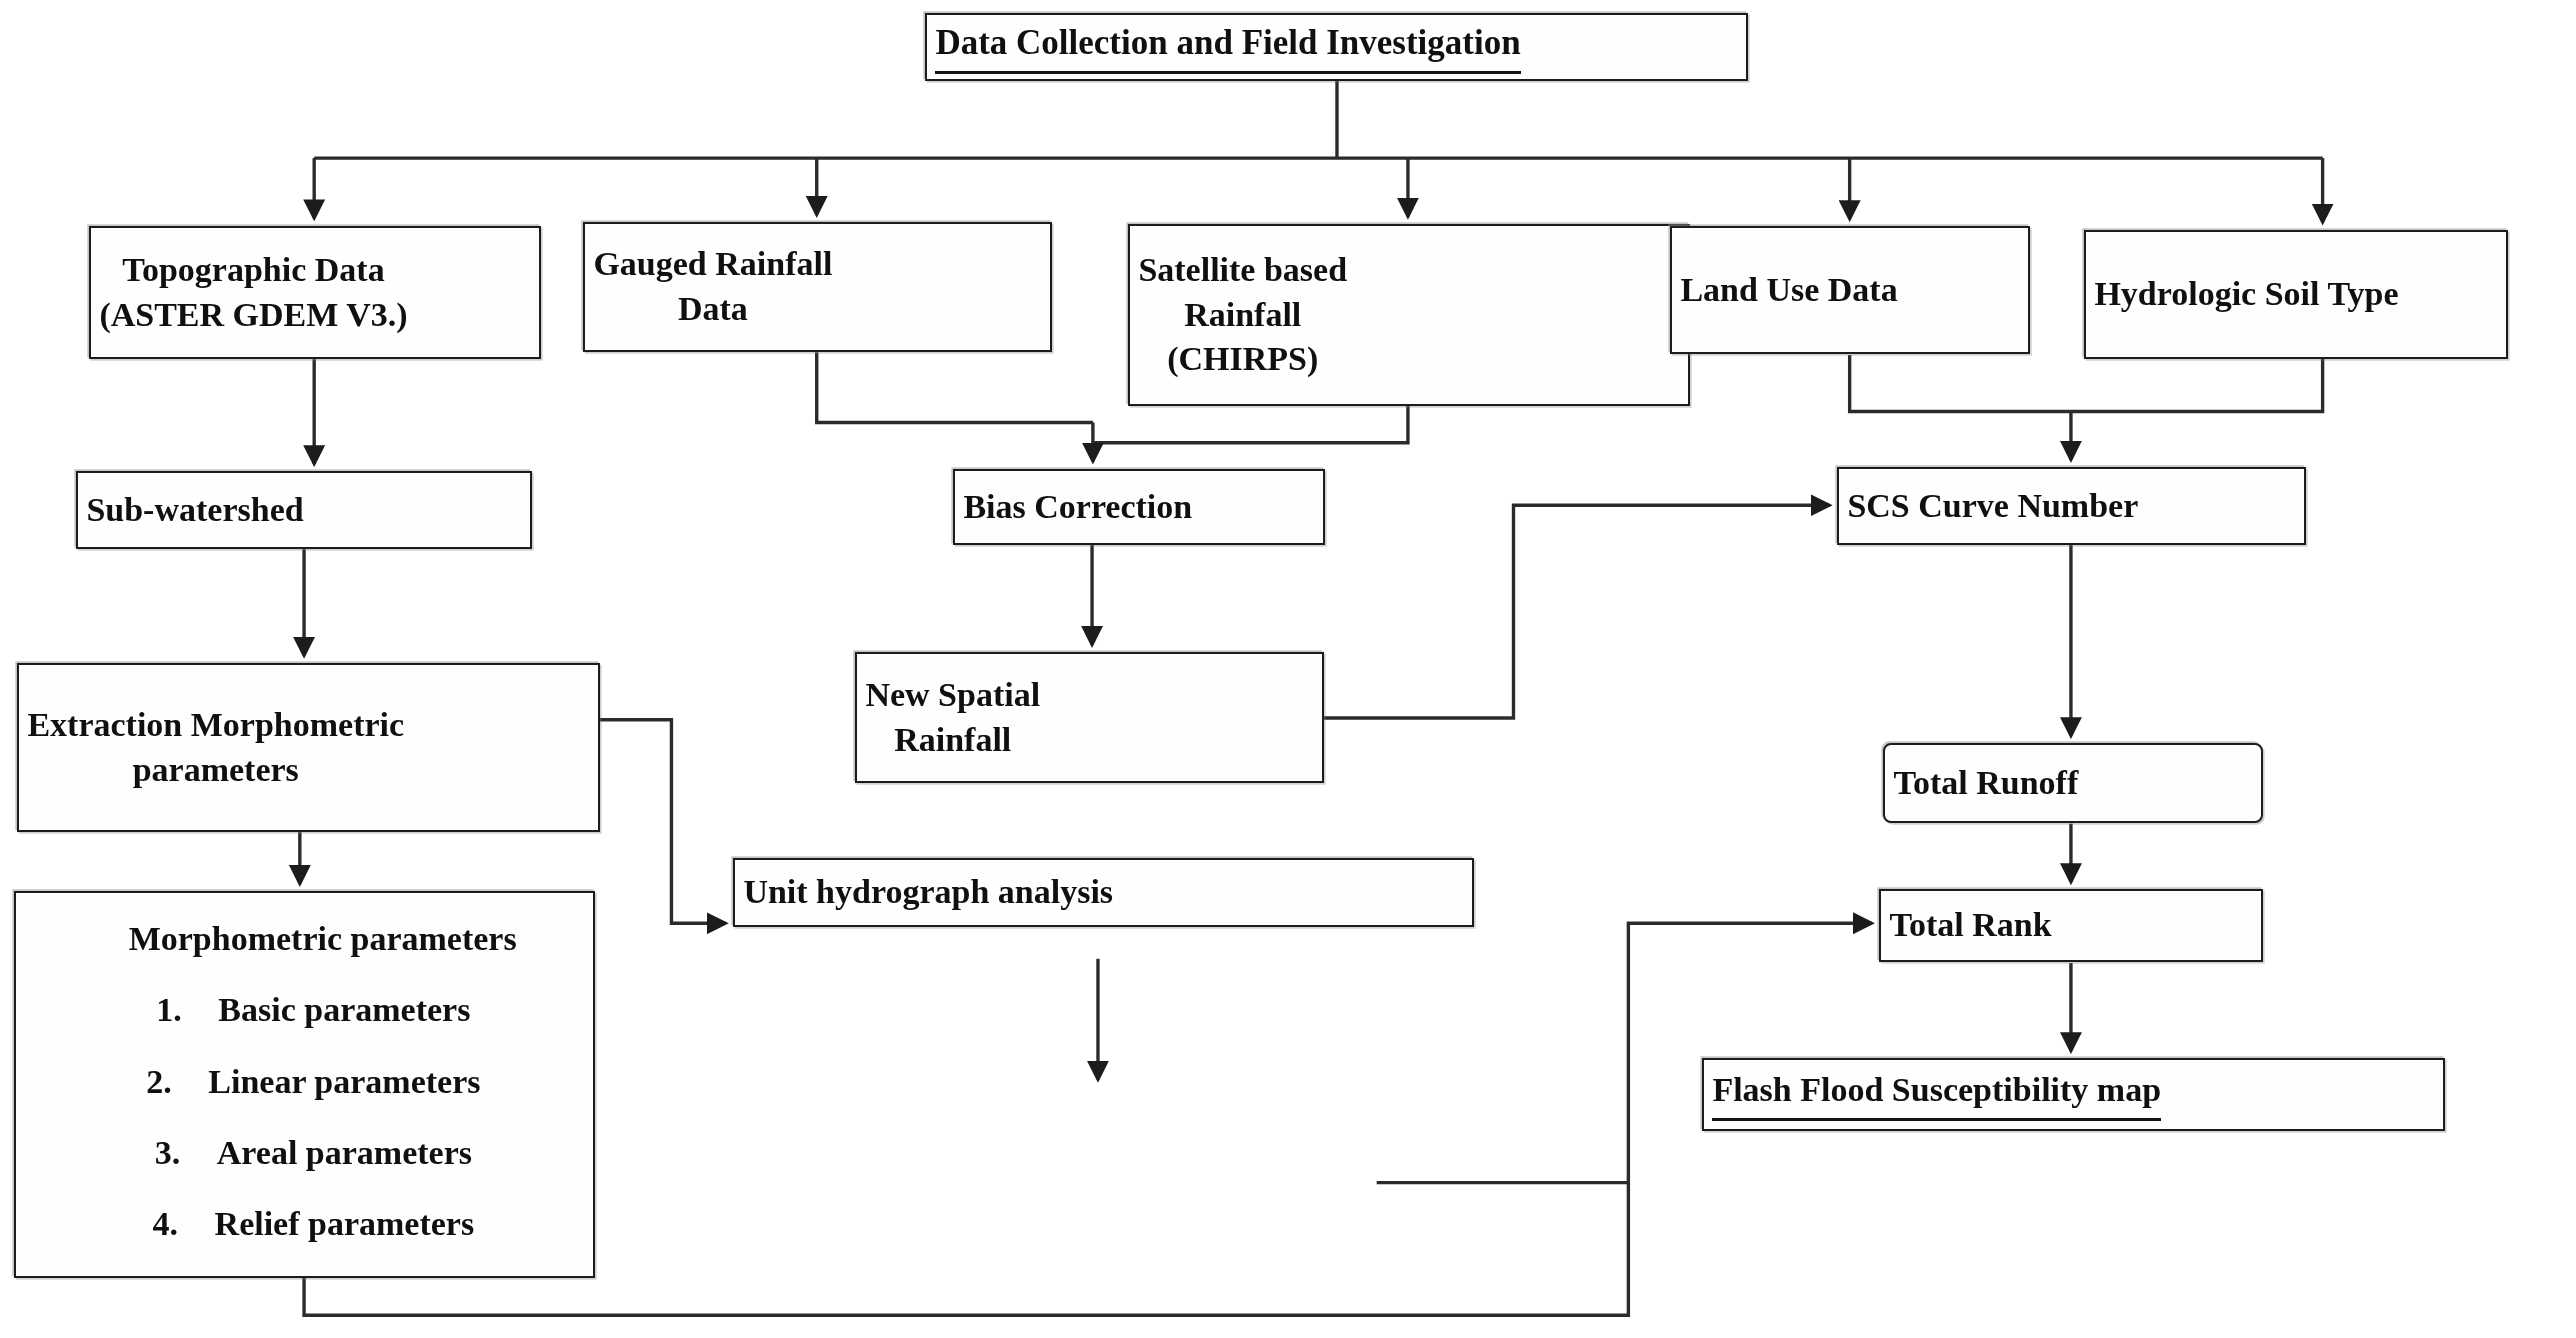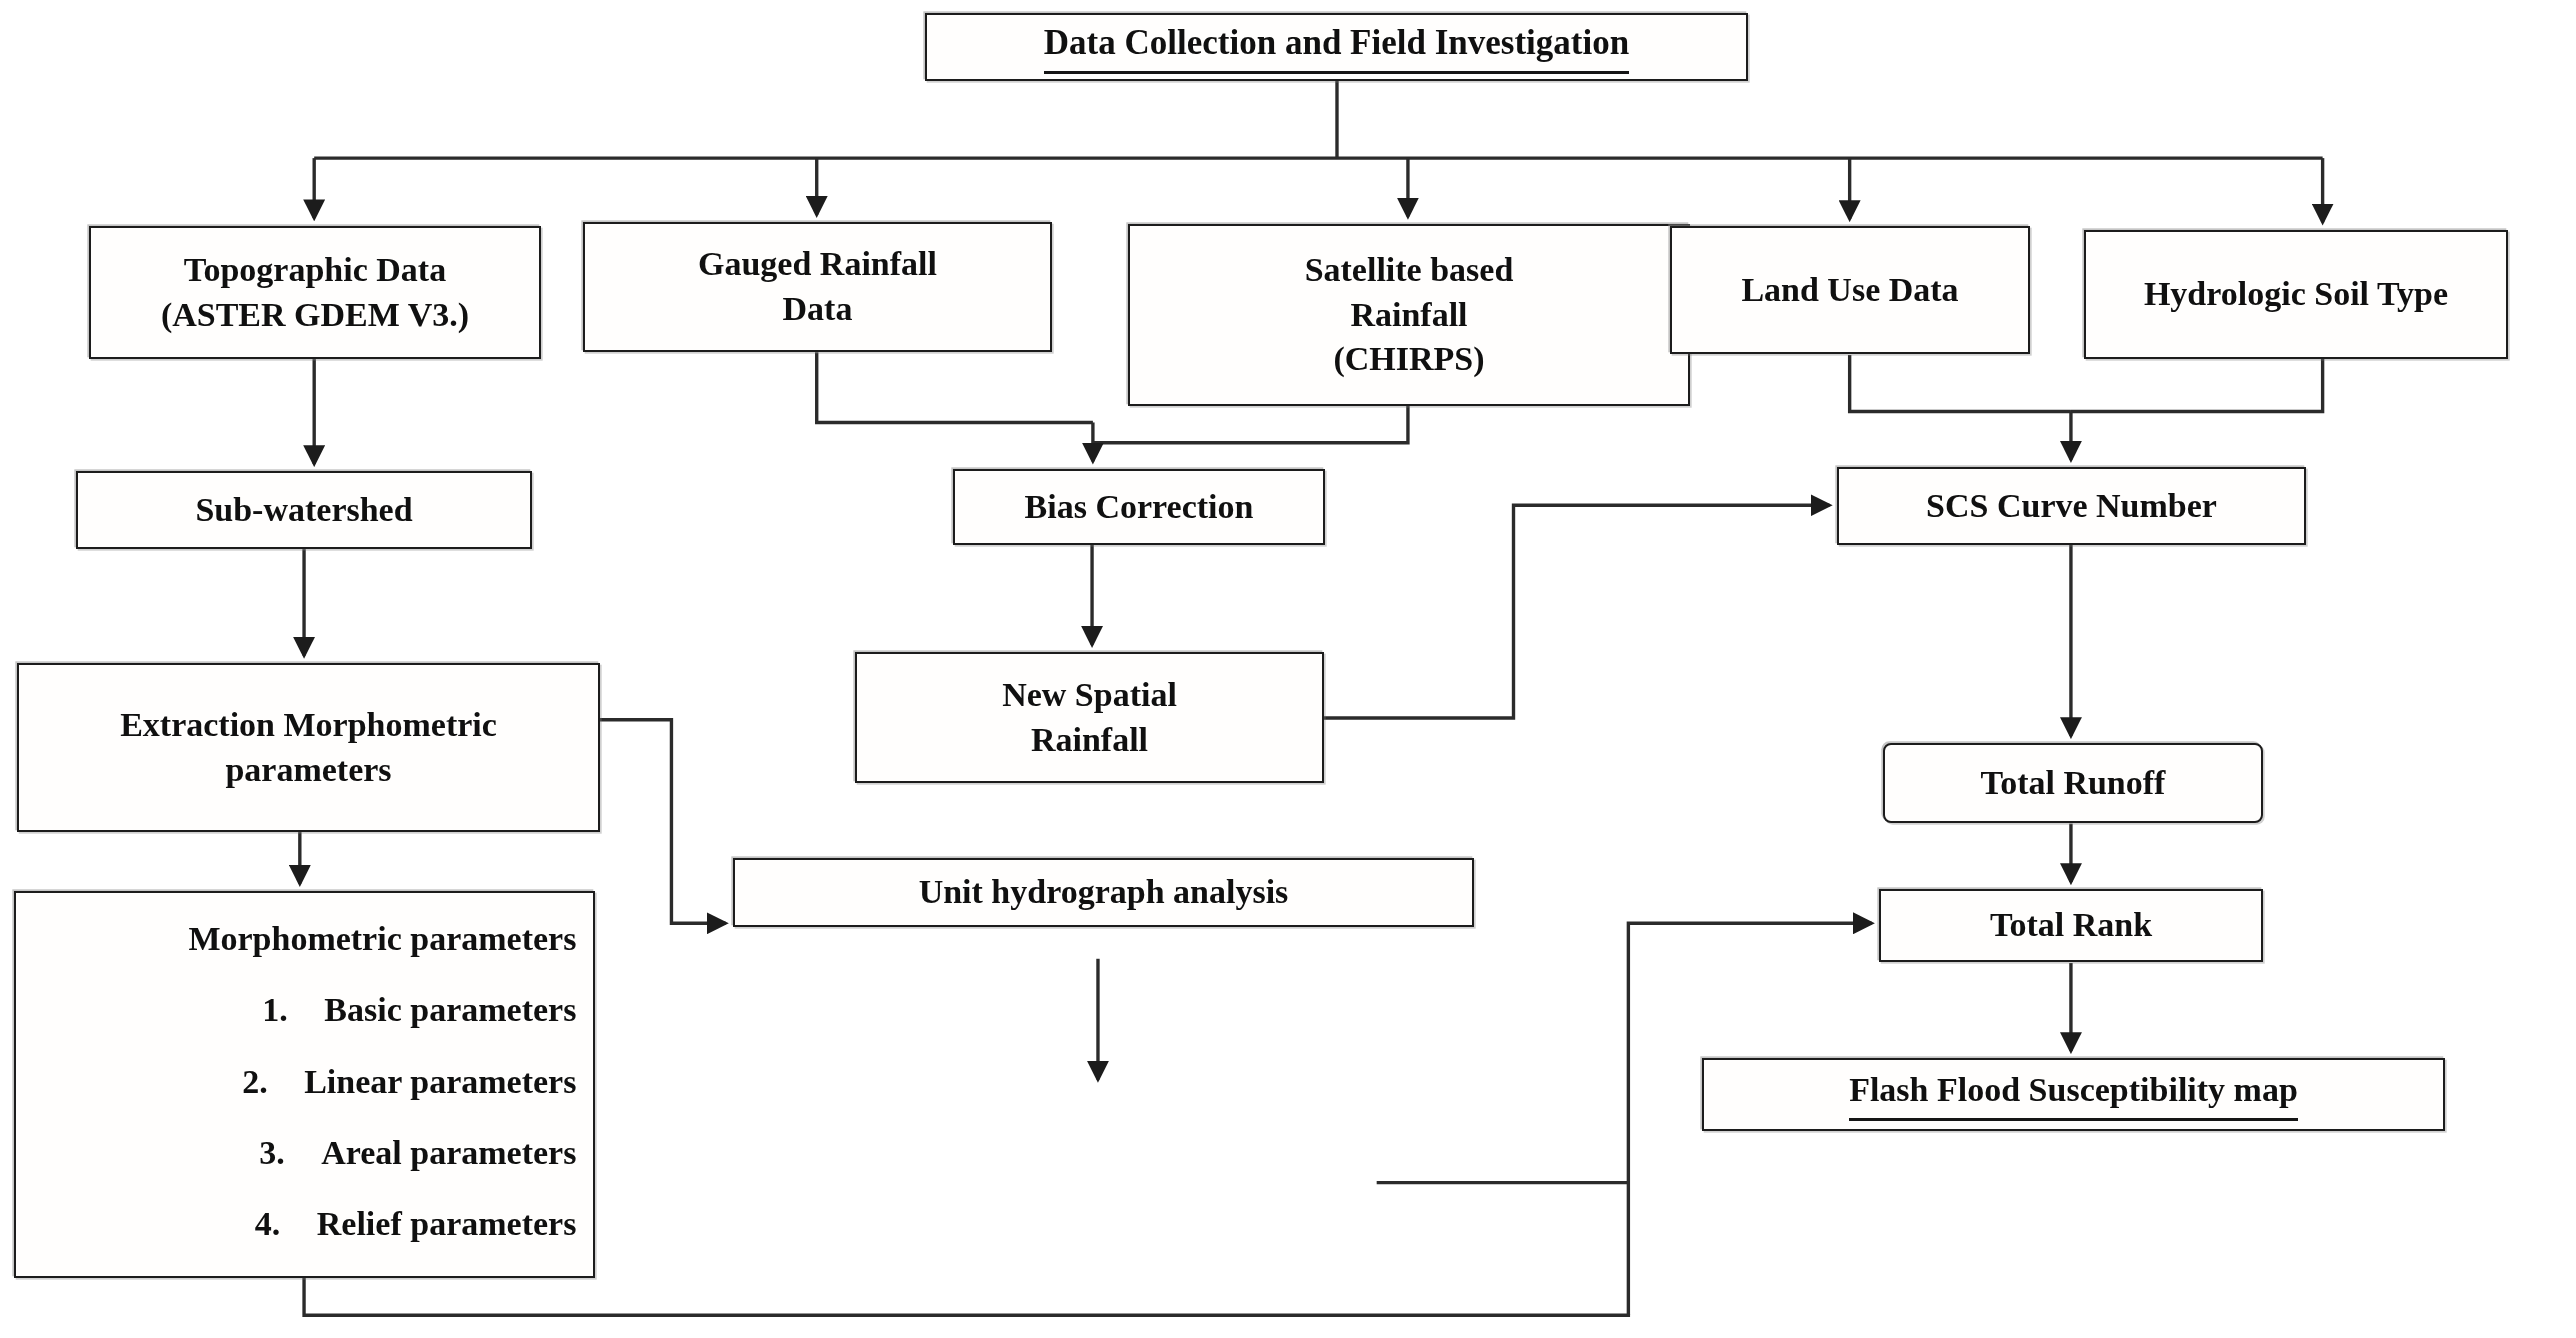--- a/index.html
+++ b/index.html
@@ -4,21 +4,21 @@
 <style>
   html,body{margin:0;padding:0;background:#ffffff;}
   body{width:2576px;height:1339px;overflow:hidden;
        font-family:"Liberation Serif","DejaVu Serif",serif;}
   .stage{position:absolute;left:0;top:0;width:2576px;height:1339px;background:#fff;}
   .wires{position:absolute;left:0;top:0;width:2576px;height:1339px;}
   .node{
     position:absolute;box-sizing:border-box;background:#fffefd;
     border:2.5px solid #1c1c1c;
     box-shadow:-1.7px -1.7px 0 rgba(150,150,150,.55), 1.7px 1.7px 0 rgba(120,120,120,.35);
-    display:flex;align-items:center;justify-content:center;text-align:center;
+    display:flex;align-items:center;justify-content:flex-start;text-align:center;
     color:#101010;font-weight:bold;font-size:34px;line-height:1.32;
     white-space:pre-line;padding:3.4px 8.4px;
   }
   .u{border-bottom:3.4px solid #151515;padding-bottom:5px;white-space:nowrap;}
   
   #n-title       {left:925px;top:12.7px;  width:823px; height:68px; font-size:35px;}
   #n-topographic {left:89px; top:226px; width:452px; height:133px;}
   #n-gauged      {left:583px; top:222px; width:469px; height:130px;}
   #n-satellite   {left:1128px;top:224px; width:562px; height:182px;}
   #n-landuse     {left:1670px;top:226px; width:360px; height:128px;}
@@ -29,21 +29,21 @@
   #n-extraction  {left:17px;  top:663px; width:583px; height:169px;}
   #n-newspatial  {left:855px;top:652px; width:469px; height:131px;}
   #n-runoff      {left:1883px;top:743px; width:380px; height:80px;border-radius:8px;}
   #n-unit        {left:733px; top:858px;width:741px; height:69px;}
   #n-timebox     {left:802px; top:1087px;width:574px; height:182px;}
   #n-totalrank   {left:1879px;top:889px;width:384px; height:73px;}
   #n-flashflood  {left:1702px;top:1058px;width:743px; height:73px;}
   
   #n-morpho{
     left:14.4px;top:891px;width:581px;height:387px;
-    flex-direction:column;align-items:flex-end;justify-content:space-between;
+    flex-direction:column;align-items:center;justify-content:space-between;
     text-align:left;padding:24px 17px 29px 34px;
   }
   #n-morpho .mp-title{padding-left:18.6px;}
   .mp-item{display:flex;align-items:baseline;}
   .mp-item .num{width:62px;flex:0 0 62px;}
   path.wire{fill:none;stroke:#2b2b2b;stroke-width:4px;}
 </style>
 </head>
 <body>
 

